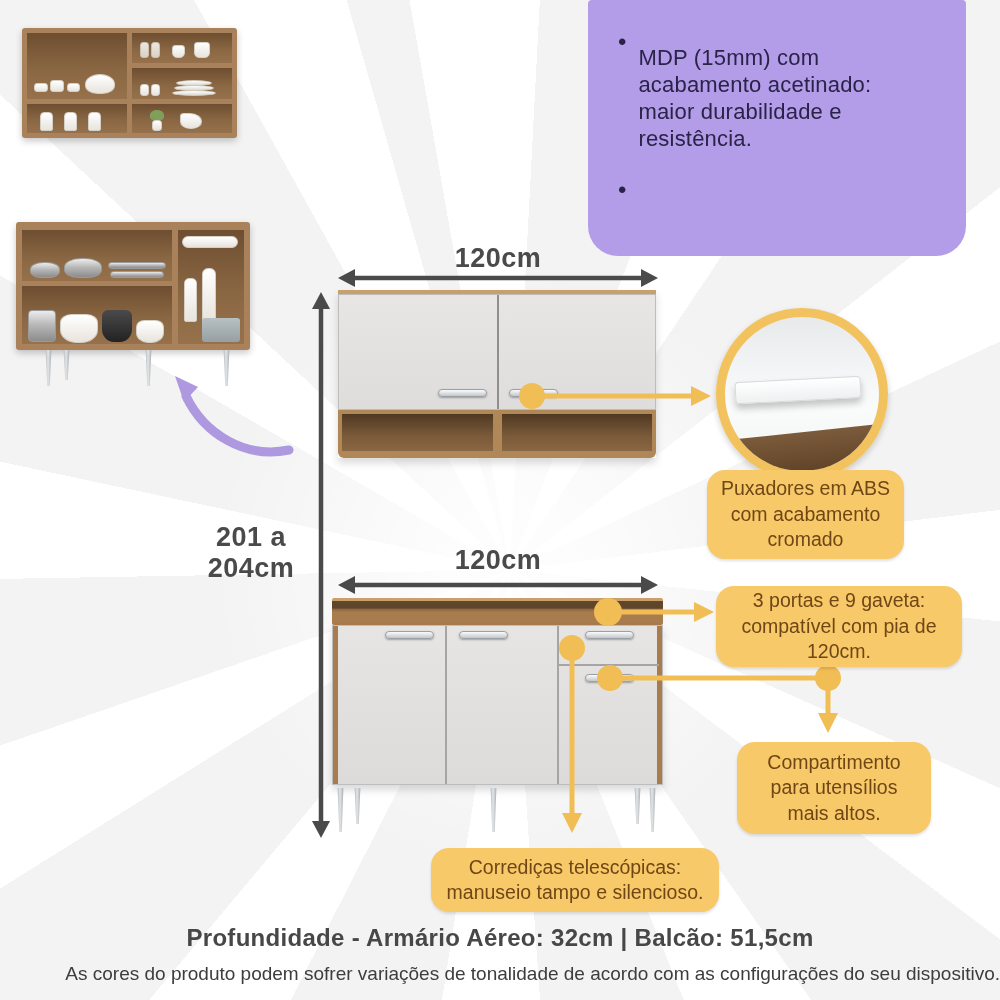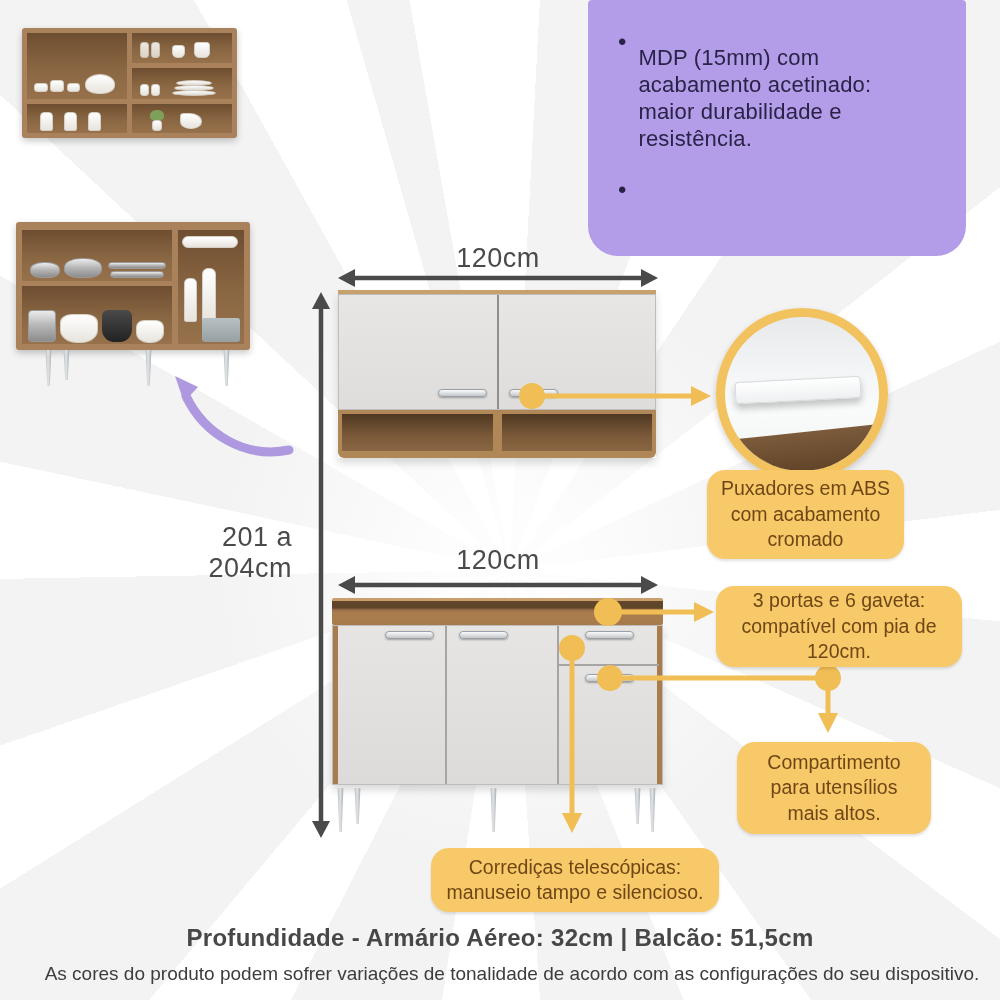--- a/index.html
+++ b/index.html
@@ -22,21 +22,21 @@
   .features .bullet{font-size:24px;line-height:27px;}
   .features .ftext{font-size:22px;line-height:27px;width:268px;letter-spacing:.2px;margin-top:16px;}
   
   .photo{position:absolute;background:#A9815B;border-radius:3px;box-shadow:0 3px 7px rgba(0,0,0,.22);}
   .cell{position:absolute;background:linear-gradient(180deg,#6E4E31 0%,#8A6743 55%,#96714B 100%);}
   .dish{position:absolute;background:linear-gradient(180deg,#ffffff,#e8e4dd);border:1px solid #d5d0c6;border-radius:3px;}
   .plate{position:absolute;background:linear-gradient(180deg,#ffffff,#ddd8cf);border-radius:50%;border:1px solid #cfc9bf;}
   .metal{position:absolute;background:linear-gradient(180deg,#ececec 0%,#b9b9b9 45%,#8c8c8c 100%);border-radius:45% 45% 40% 40%;border:1px solid #9a9a9a;}
   .leg{position:absolute;width:9px;background:linear-gradient(90deg,#9aa0a4,#e3e6e8 45%,#8f9598);clip-path:polygon(18% 0,82% 0,64% 100%,36% 100%);}
   
-  .dim-label{position:absolute;color:#4A4A4A;font-weight:normal;font-size:27px;text-align:center;letter-spacing:.5px;}
+  .dim-label{position:absolute;color:#4A4A4A;font-weight:bold;font-size:27px;text-align:center;letter-spacing:.5px;}
   .wall-diagram{position:absolute;left:338px;top:290px;width:318px;height:168px;box-shadow:0 5px 8px rgba(0,0,0,.15);}
   .wd-top{position:absolute;left:0;top:0;width:100%;height:4px;background:#C8A06B;}
   .wd-doors{position:absolute;left:0;top:4px;width:100%;height:116px;background:linear-gradient(180deg,#E7E6E4,#DEDDDB);border:1px solid #BDBDBD;}
   .wd-divider{position:absolute;left:50%;top:0;width:2px;height:100%;background:#8F8F8F;}
   .chrome{position:absolute;width:49px;height:8px;border-radius:4px;background:linear-gradient(180deg,#fafbfc,#c3c7ca);border:1px solid #9aa0a5;box-shadow:0 1px 2px rgba(0,0,0,.3);}
   .wd-niche{position:absolute;left:0;top:120px;width:100%;height:48px;background:#B08757;border-radius:0 0 6px 6px;}
   .wd-niche-in{position:absolute;left:4px;top:4px;right:4px;bottom:7px;background:linear-gradient(180deg,#4F3922,#7B5A39 60%,#8A6743);}
   .wd-niche-div{position:absolute;left:50%;top:0;width:9px;height:100%;margin-left:-4px;background:#B08757;}
   .base-diagram{position:absolute;left:332px;top:598px;width:331px;height:190px;}
   .bd-rim{position:absolute;left:0;top:0;width:100%;height:27px;border-radius:2px;
@@ -61,21 +61,21 @@
     border:9px solid #F2C25F;overflow:hidden;
     background:linear-gradient(180deg,#E7E9EB 0%,#F4F5F6 36%,#FAFBFB 60%,#F0F1F1 100%);
     box-shadow:0 3px 6px rgba(0,0,0,.18);
   }
   .zc-handle{position:absolute;left:10px;top:62px;width:126px;height:22px;background:linear-gradient(180deg,#ffffff,#eef0f1);
     border:1px solid #d7dadc;border-radius:4px;transform:rotate(-3deg);box-shadow:0 5px 7px rgba(0,0,0,.22);}
   .zc-wood{position:absolute;left:-20px;bottom:-18px;width:220px;height:58px;transform:rotate(-6deg);
     background:linear-gradient(180deg,#7B5B3B,#55381F);}
   
   .depth{position:absolute;left:0;top:924px;width:100%;text-align:center;color:#474747;font-weight:bold;font-size:24px;letter-spacing:.3px;}
-  .disclaimer{position:absolute;left:0;top:963px;width:100%;text-align:center;color:#3D3D3D;font-size:19px;padding-left:24px;}
+  .disclaimer{position:absolute;left:0;top:963px;width:100%;text-align:right;color:#3D3D3D;font-size:19px;padding-left:24px;}
   .overlay{position:absolute;left:0;top:0;pointer-events:none;}
 </style>
 </head>
 <body>
 
 <div class="stage">
 
   <div class="features">
     <ul>
       <li>
@@ -148,21 +148,21 @@
       <div class="wd-divider"></div>
       <span class="chrome" style="left:99px;top:94px;"></span>
       <span class="chrome" style="left:170px;top:94px;"></span>
     </div>
     <div class="wd-niche">
       <div class="wd-niche-in"></div>
       <div class="wd-niche-div"></div>
     </div>
   </div>
 
-  <div class="dim-label" style="left:182px;top:522px;width:110px;text-align:right;">
+  <div class="dim-label" style="left:196px;top:522px;width:110px;">
     <div>201 a</div>
     <div>204cm</div>
   </div>
 
 
   <div class="dim-label" style="left:338px;top:545px;width:320px;">120cm</div>
 
   <div class="base-diagram">
     <div class="bd-rim"></div>
     <div class="bd-body">
@@ -229,20 +229,20 @@
       <polygon points="175,376 198,387 184,402" fill="#AE98DF"></polygon>
     </g>
   </svg>
 
   <div class="zoom-circle">
     <div class="zc-handle"></div>
     <div class="zc-wood"></div>
   </div>
 
   <div class="callout" style="left:707px;top:470px;width:197px;height:89px;">Puxadores em ABS com acabamento cromado</div>
-  <div class="callout" style="left:716px;top:586px;width:246px;height:81px;">3 portas e 6 gaveta: compatível com pia de 120cm.</div>
+  <div class="callout" style="left:716px;top:586px;width:246px;height:81px;">3 portas e 9 gaveta: compatível com pia de 120cm.</div>
   <div class="callout" style="left:737px;top:742px;width:194px;height:92px;">Compartimento para utensílios mais altos.</div>
   <div class="callout" style="left:431px;top:848px;width:288px;height:64px;">Corrediças telescópicas: manuseio tampo e silencioso.</div>
 
   <div class="depth">Profundidade - Armário Aéreo: 32cm | Balcão: 51,5cm</div>
   <div class="disclaimer">As cores do produto podem sofrer variações de tonalidade de acordo com as configurações do seu dispositivo.</div>
 
 </div>
 
 </body></html>

